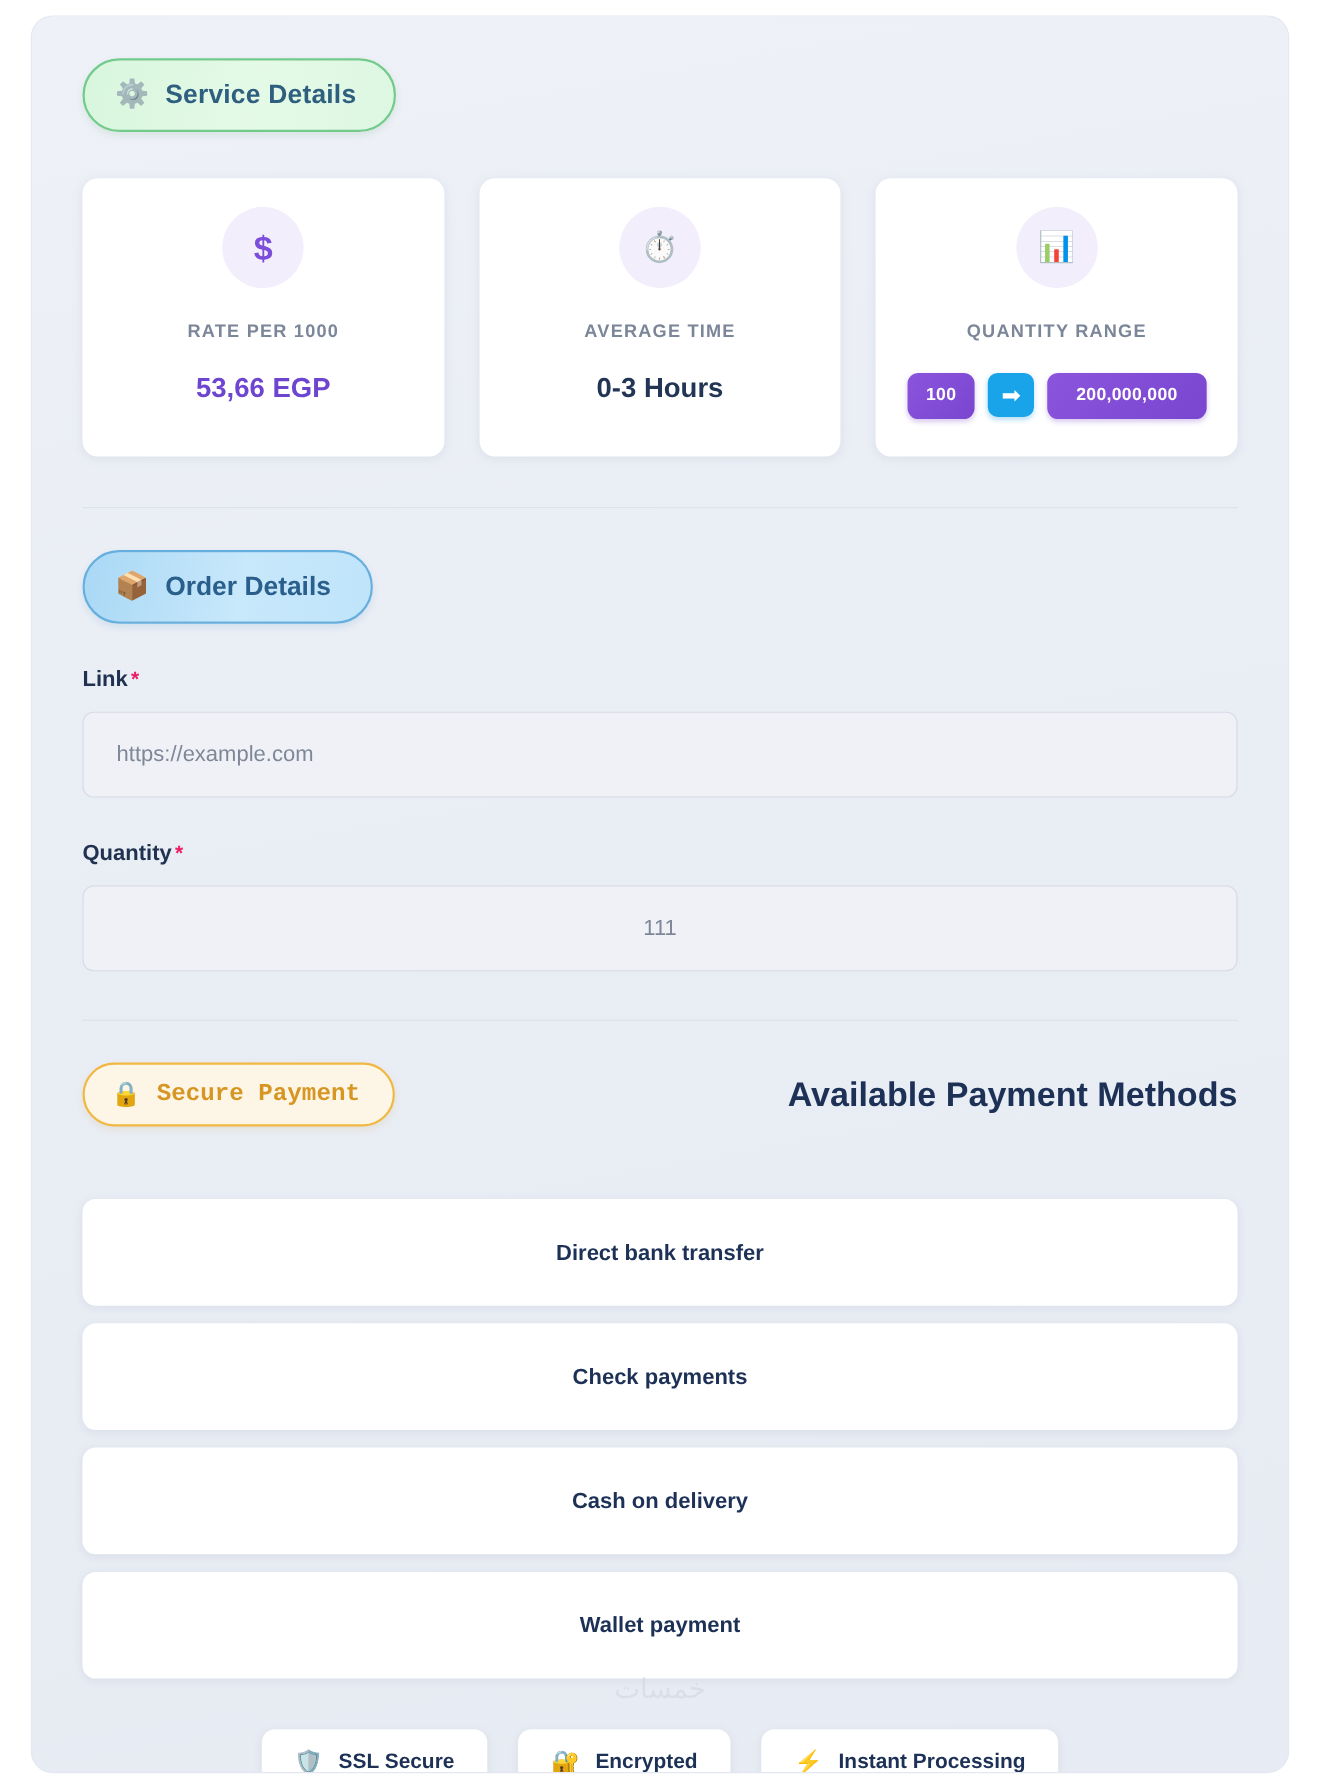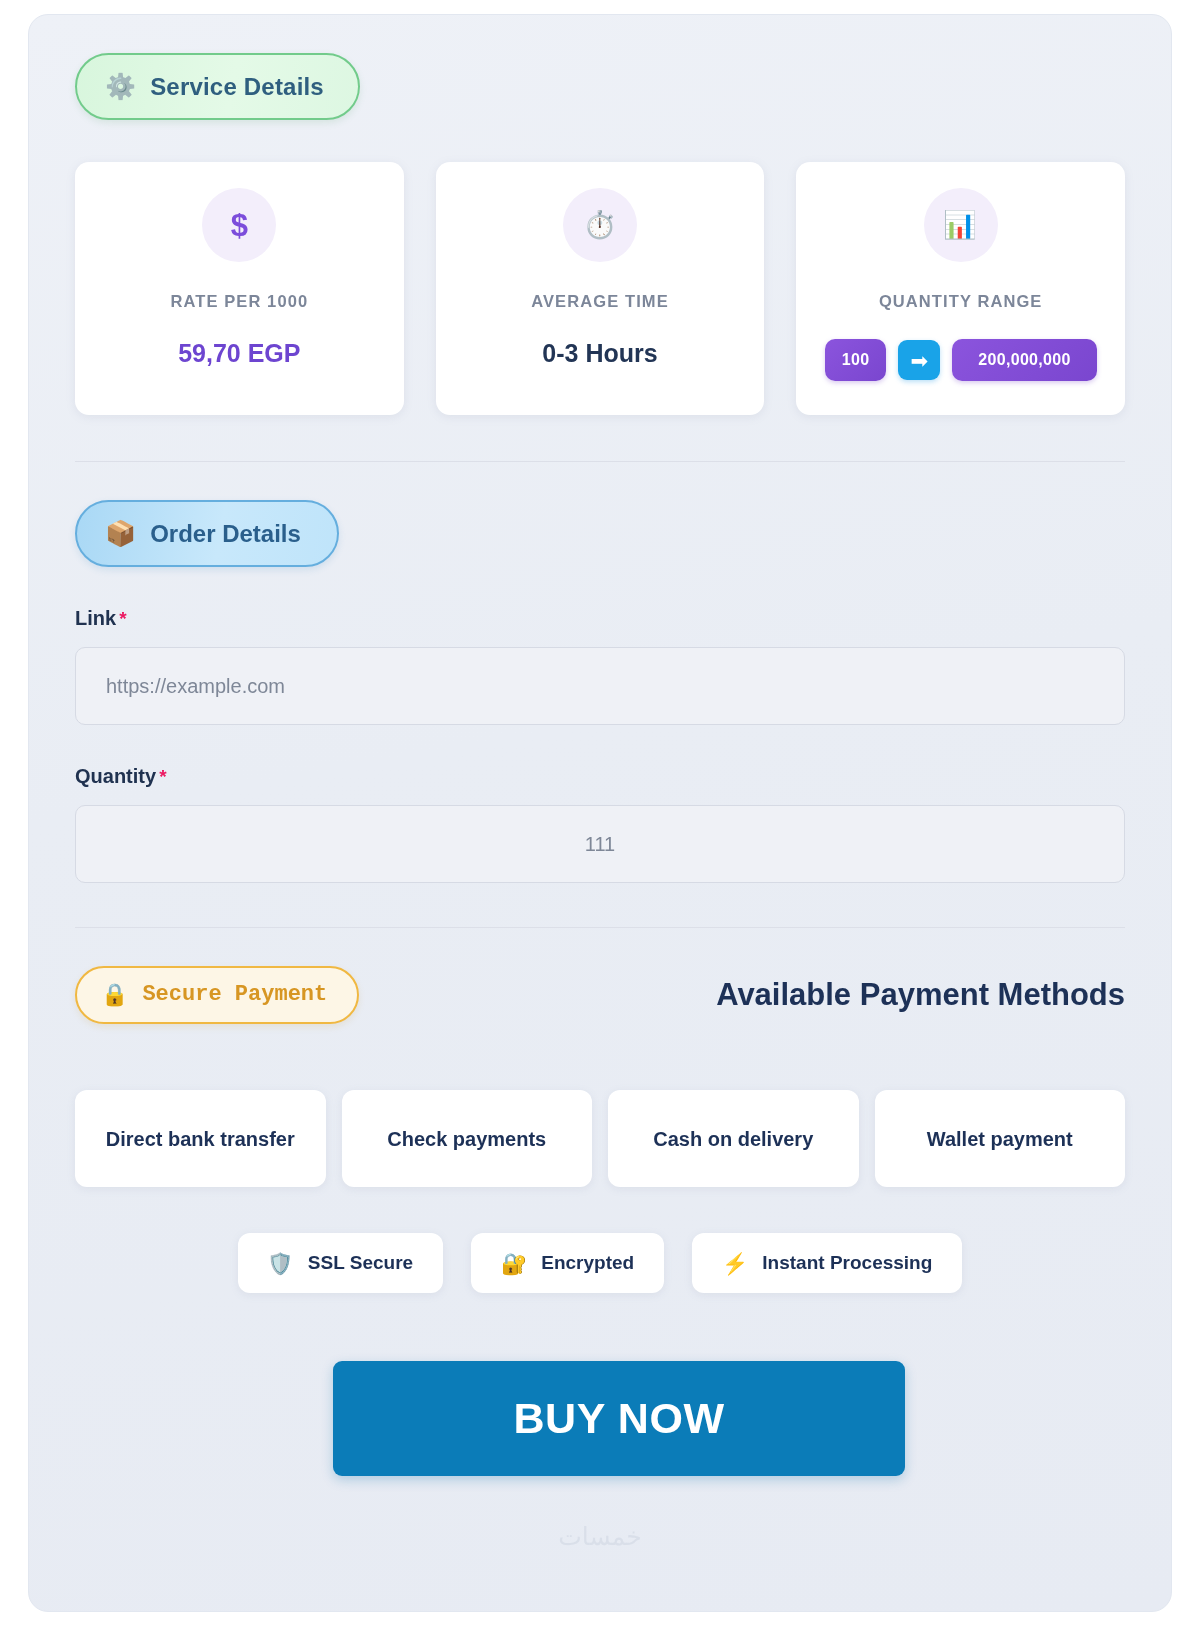--- a/index.html
+++ b/index.html
@@ -134,21 +134,21 @@
   }
   .stat-value {
     font-size: 25px;
     font-weight: bold;
   }
   .stat-value.accent { color: #6d45d0; }
   .stat-value.dark { color: #223555; }
 
   .range-row {
     display: flex;
-    align-items: center;
+    align-items: flex-start;
     gap: 12px;
     justify-content: center;
   }
   .range-badge {
     background: linear-gradient(135deg, #8b54dd 0%, #7a46cf 100%);
     color: #ffffff;
     border-radius: 10px;
     font-size: 16px;
     font-weight: bold;
     padding: 13px 17px;
@@ -217,20 +217,21 @@
   .pay-title {
     font-size: 31px;
     font-weight: bold;
     color: #1d3157;
   }
 
   .pay-methods {
     display: flex;
     gap: 16px;
     margin-top: 66px;
+    flex-direction: column;
   }
   .pay-card {
     flex: 1 1 0;
     background: #ffffff;
     border-radius: 12px;
     box-shadow: 0 2px 8px rgba(120,135,165,.12);
     min-height: 97px;
     display: flex;
     align-items: center;
     justify-content: center;
@@ -310,21 +311,21 @@
     </div>
 
     
     <div class="stats">
 
       <div class="stat-card">
         <div class="stat-ico-wrap">
           <span class="stat-ico">$</span>
         </div>
         <div class="stat-label">RATE PER 1000</div>
-        <div class="stat-value accent">59,70 EGP</div>
+        <div class="stat-value accent">53,66 EGP</div>
       </div>
 
       <div class="stat-card">
         <div class="stat-ico-wrap">
           <span class="stat-ico emoji">⏱️</span>
         </div>
         <div class="stat-label">AVERAGE TIME</div>
         <div class="stat-value dark">0-3 Hours</div>
       </div>
 

